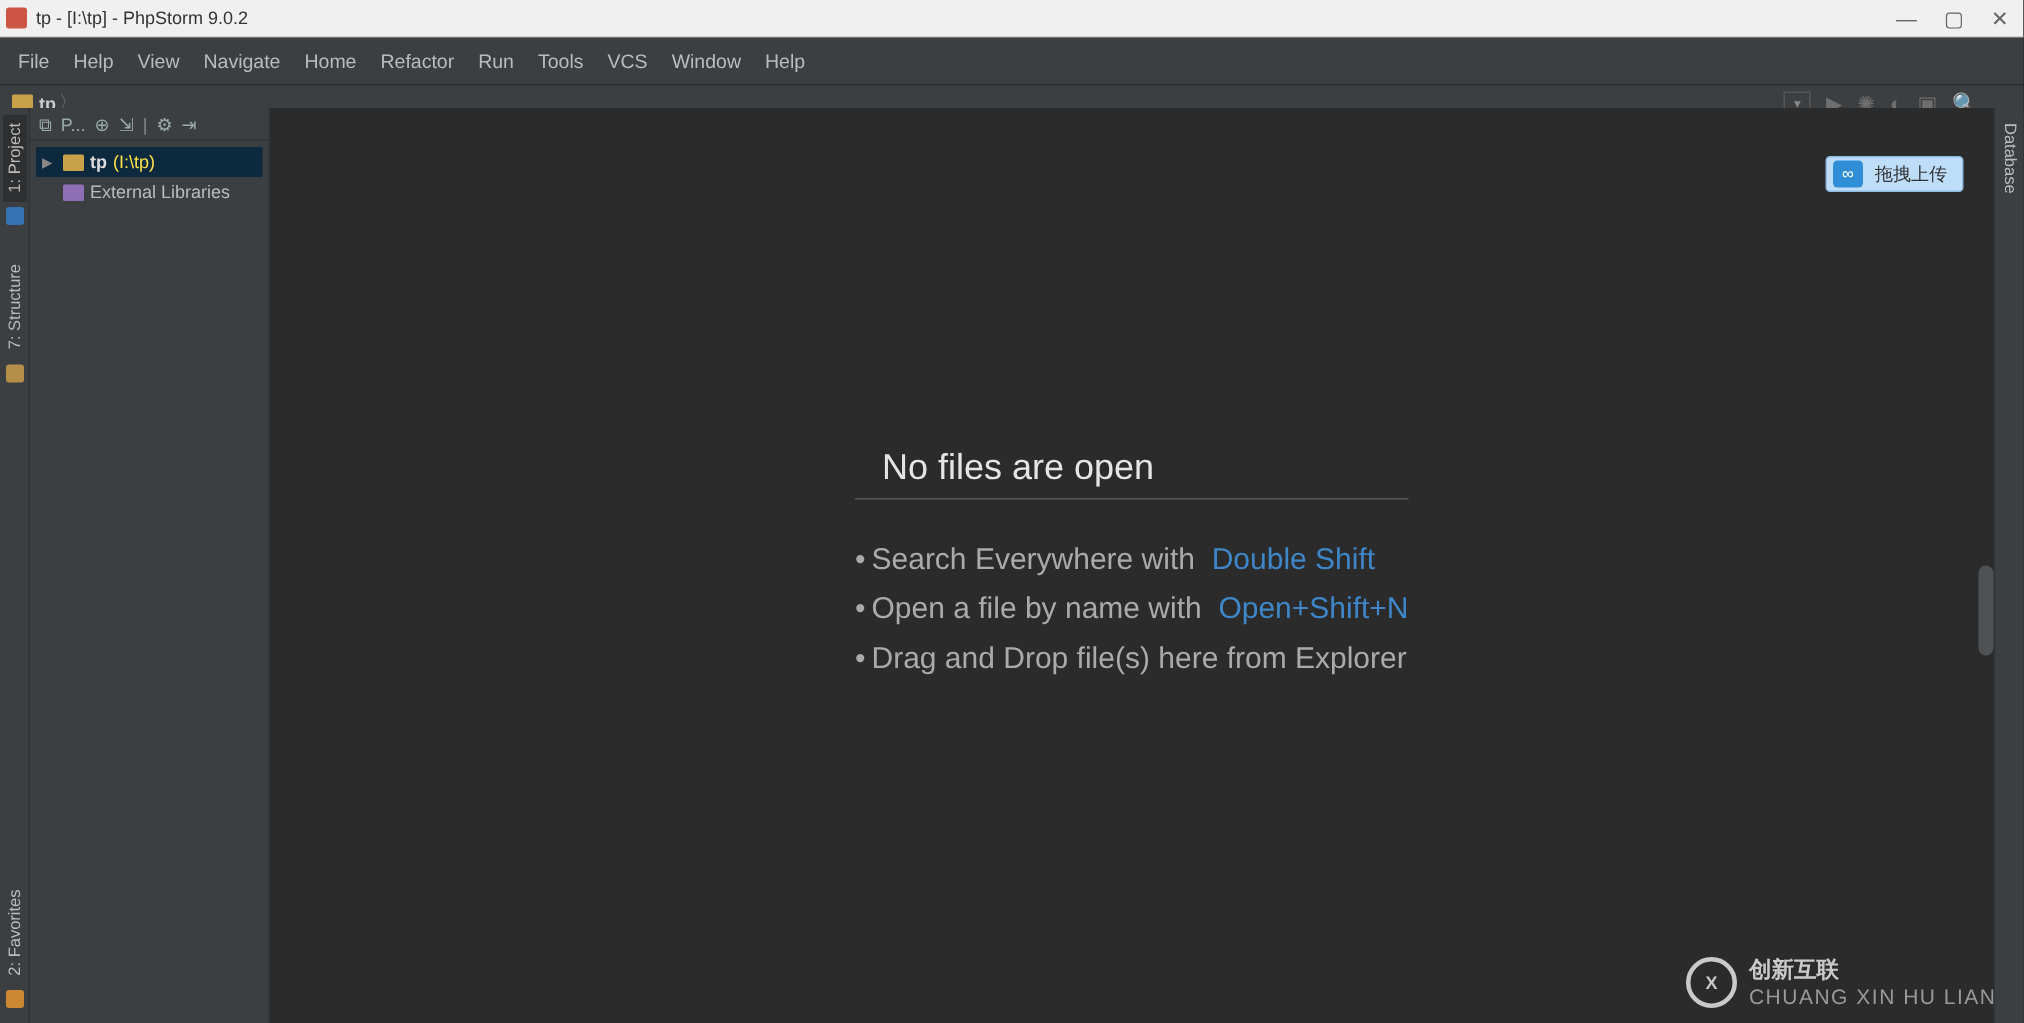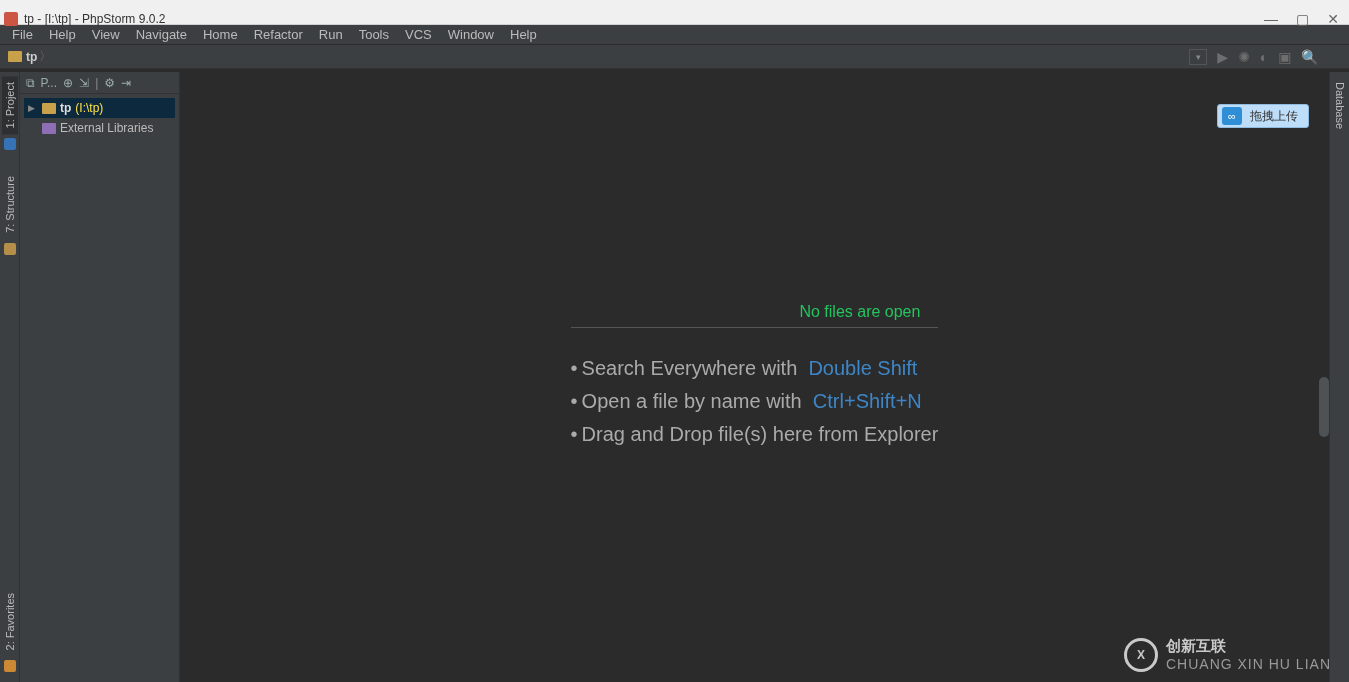--- a/index.html
+++ b/index.html
@@ -1,26 +1,26 @@
 <!DOCTYPE html>
 <html><head>
 <meta charset="utf-8">
 <style>
 * { margin:0; padding:0; box-sizing:border-box; font-family:"Segoe UI",Arial,sans-serif; }
 html,body { width:1349px; height:682px; overflow:hidden; background:#2b2b2b; color:#bbb; }
 
 
-.titlebar { height:22px; background:#f0f0f0; display:flex; padding:12px 4px; border-bottom:1px solid #d0d0d0; color:#333; font-size:12px; }
+.titlebar { height:22px; background:#f0f0f0; display:flex; align-items:center; padding:12px 4px; border-bottom:1px solid #d0d0d0; color:#333; font-size:12px; }
 .titlebar .app-icon{ width:14px; height:14px; background:#c54; border-radius:2px; margin-right:6px;}
 .titlebar .title-text{ flex:1; }
 .winbtns{ display:flex; gap:18px; padding-right:6px; color:#666;}
 .winbtns span{ cursor:pointer; font-size:14px; line-height:14px;}
 
 
-.menubar{ height:20px; background:#3c3f41; display:flex; align-items:center; padding:0 4px; font-size:13px; border-bottom:1px solid #2b2b2b;}
+.menubar{ height:32px; background:#3c3f41; display:flex; align-items:center; padding:0 4px; font-size:13px; border-bottom:1px solid #2b2b2b;}
 .menubar .menu-item{ padding:0 8px; color:#bbb; cursor:pointer;}
 
 
 .navstrip{ height:24px; background:#3c3f41; display:flex; align-items:center; font-size:12px; border-bottom:1px solid #323232; }
 .navstrip .folder-icon{ width:14px; height:11px; background:#c9a14a; margin:0 4px 0 8px; border-radius:1px;}
 .navstrip .proj-name{ color:#ccc; font-weight:bold;}
 .navstrip .chev{ color:#777; margin-left:2px;}
 .navstrip .spacer{ flex:1; }
 .tool-right{ display:flex; align-items:center; gap:10px; padding-right:30px;}
 .tool-right .dd{ width:18px; height:16px; border:1px solid #555; display:flex; align-items:center; justify-content:center; color:#888; font-size:9px;}
@@ -43,21 +43,21 @@
 .tree-row.sel{ background:#0d293e;}
 .tree-row .tri{ color:#888; font-size:9px; width:10px;}
 .tree-row .fld{ width:14px; height:11px; background:#c9a14a; border-radius:1px;}
 .tree-row .lib{ width:14px; height:11px; background:#8e6fb5; border-radius:1px;}
 .tree-row b{ color:#ddd;}
 .tree-row .dim{ color:#fde047;}
 
 
 .editor{ position:absolute; left:180px; right:20px; top:72px; bottom:0; background:#2b2b2b; display:flex; align-items:center; justify-content:center;}
 .empty{ text-align:left; color:#aaa;}
-.empty h2{ font-weight:400; font-size:16px; color:#22c55e; text-align:right; padding:0 18px 6px; border-bottom:1px solid #555;}
+.empty h2{ font-weight:400; font-size:24px; color:#e5e5e5; text-align:left; padding:0 18px 6px; border-bottom:1px solid #555;}
 .tips{ margin-top:24px; font-size:20px; line-height:33px;}
 .tips li{ list-style:none;}
 .tips .key{ color:#3e86c7;}
 .bullet{ color:#aaa; margin-right:4px;}
 
 
 .upload-widget{ position:absolute; right:40px; top:104px; background:#bdddf8; border:1px solid #8fbce0; border-radius:3px; height:24px; display:flex; align-items:center; font-size:12px; color:#333; padding:0 10px 0 4px; gap:8px;}
 .upload-widget .cloud{ width:20px; height:18px; background:#2f8ed6; border-radius:3px; display:flex; align-items:center; justify-content:center; color:#fff; font-size:11px;}
 
 
@@ -147,21 +147,21 @@
       <span>External Libraries</span>
     </div>
   </div>
 </div>
 
 <div class="editor">
   <div class="empty">
     <h2>No files are open</h2>
     <ul class="tips">
       <li><span class="bullet">•</span><span>Search Everywhere with</span>&nbsp;&nbsp;<span class="key">Double Shift</span></li>
-      <li><span class="bullet">•</span><span>Open a file by name with</span>&nbsp;&nbsp;<span class="key">Ctrl+Shift+N</span></li>
+      <li><span class="bullet">•</span><span>Open a file by name with</span>&nbsp;&nbsp;<span class="key">Open+Shift+N</span></li>
       <li><span class="bullet">•</span><span>Drag and Drop file(s) here from Explorer</span></li>
     </ul>
   </div>
   <div class="edscroll"></div>
 </div>
 
 <div class="upload-widget">
   <div class="cloud">∞</div>
   <span>拖拽上传</span>
 </div>

